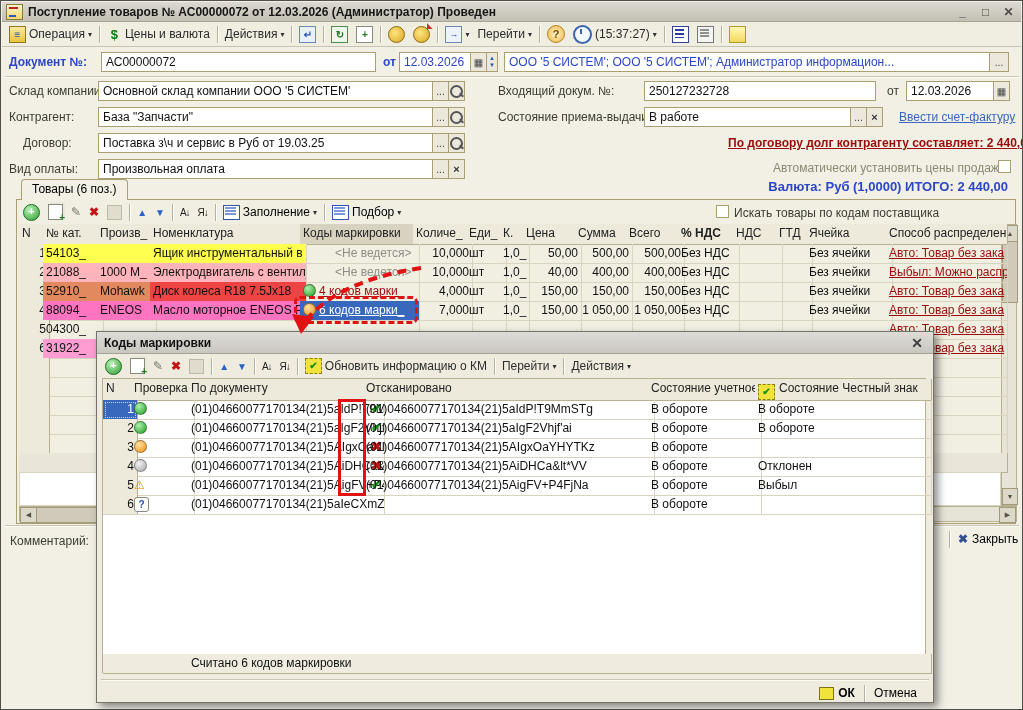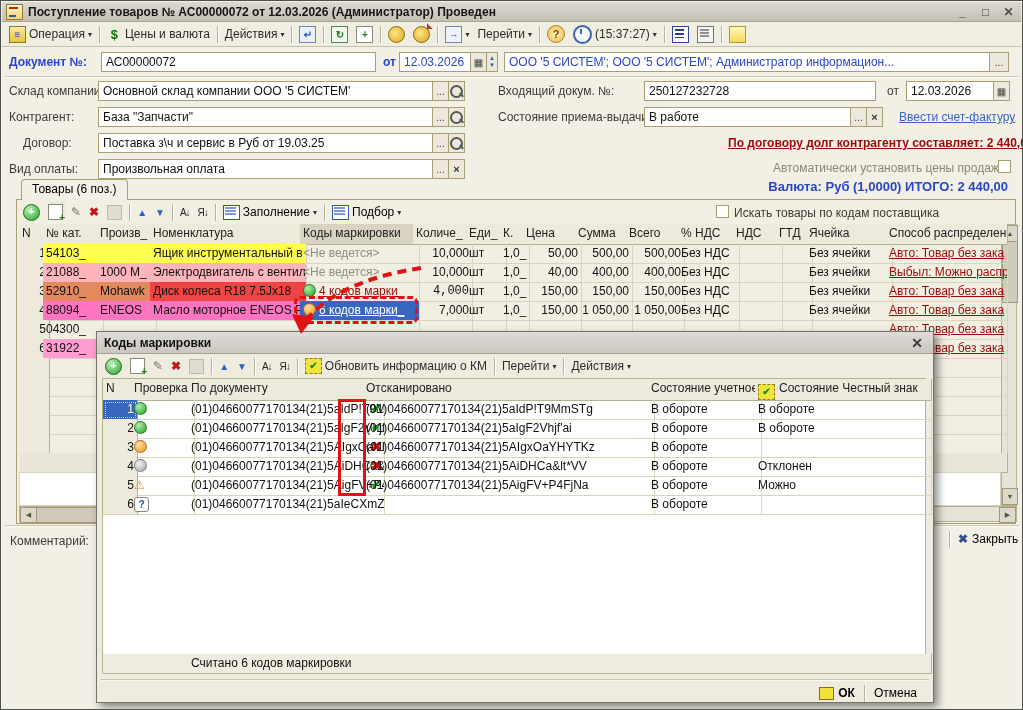--- a/index.html
+++ b/index.html
@@ -55,21 +55,21 @@
   
   .tab{left:20px;top:178px;height:21px;padding:2px 10px 0;background:#f2f0e5;border:1px solid #a99f72;border-bottom:none;border-radius:4px 4px 0 0;font-size:12px;z-index:3;}
   .panel{left:15px;top:198px;width:1000px;height:325px;border:1px solid #a99f72;background:#f1eee2;}
   
   .gridwrap{background:#fff;border:1px solid #b7b093;}
   .gcell,.hcell{position:absolute;height:19px;line-height:18px;font-size:12px;padding:0 3px;white-space:nowrap;overflow:hidden;border-right:1px solid #d9d4bf;border-bottom:1px solid #d9d4bf;color:#111;}
   .hcell{background:#edeadb;border-right:1px solid #b7b093;border-bottom:1px solid #b7b093;height:20px;line-height:19px;color:#222;}
   .hsel{background:#d8d3c0;}
   .rowhead{background:#edeadb;border-right:1px solid #b7b093;}
   .num{text-align:right;}
-  .gray{color:#8e8e86;}
+  .gray{color:#8e8e86;padding-left:32px;}
   .rlink{color:#9c0a0a;text-decoration:underline;}
   .selcell{background:#3867be;color:#fff !important;}
   .selcell .rlink{color:#fff;}
   .dot{width:11px;height:11px;border-radius:50%;display:inline-block;vertical-align:-2px;margin-right:3px;border:1px solid rgba(0,0,0,.35);}
   .dot-green{background:radial-gradient(circle at 35% 30%,#aef0ae,#1f9e1f);}
   .dot-orange{background:radial-gradient(circle at 35% 30%,#ffe2a0,#f09018);}
   .dot-gray{background:radial-gradient(circle at 35% 30%,#f2f2f2,#a8a8a8);}
   .warnch{color:#e08a00;font-size:12px;}
   .qbox{display:inline-block;width:13px;height:13px;border:1px solid #888;border-radius:3px;background:#fdfdf8;color:#2a50b8;font-weight:bold;font-size:10px;text-align:center;line-height:13px;}
   .okch{color:#149314;font-weight:bold;font-size:13px;}
@@ -297,21 +297,21 @@
       <div class="hcell" style="left: 42px; top: 223px; width: 54px; height: 20px;">№ кат.</div>
       <div class="hcell" style="left: 96px; top: 223px; width: 53px; height: 20px;">Произв_</div>
       <div class="hcell" style="left: 149px; top: 223px; width: 150px; height: 20px;">Номенклатура</div>
       <div class="hcell hsel" style="left: 299px; top: 223px; width: 113px; height: 20px;">Коды маркировки</div>
       <div class="hcell" style="left: 412px; top: 223px; width: 53px; height: 20px;">Количе_</div>
       <div class="hcell" style="left: 465px; top: 223px; width: 34px; height: 20px;">Еди_</div>
       <div class="hcell" style="left: 499px; top: 223px; width: 23px; height: 20px;">К.</div>
       <div class="hcell" style="left: 522px; top: 223px; width: 52px; height: 20px;">Цена</div>
       <div class="hcell" style="left: 574px; top: 223px; width: 51px; height: 20px;">Сумма</div>
       <div class="hcell" style="left: 625px; top: 223px; width: 52px; height: 20px;">Всего</div>
-      <div class="hcell" style="left: 677px; top: 223px; width: 55px; height: 20px;">% НДС</div>
+      <div class="hcell" style="left: 677px; top: 223px; width: 55px; height: 20px; font-weight: bold;">% НДС</div>
       <div class="hcell" style="left: 732px; top: 223px; width: 43px; height: 20px;">НДС</div>
       <div class="hcell" style="left: 775px; top: 223px; width: 30px; height: 20px;">ГТД</div>
       <div class="hcell" style="left: 805px; top: 223px; width: 80px; height: 20px;">Ячейка</div>
       <div class="hcell" style="left: 885px; top: 223px; width: 115px; height: 20px;">Способ распределени</div>
       <div class="gcell rowhead num" style="left: 18px; top: 243px; width: 24px; height: 19px;">1</div>
       <div class="gcell" style="left: 42px; top: 243px; width: 54px; height: 19px; background: rgb(255, 255, 79);">54103_</div>
       <div class="gcell" style="left: 96px; top: 243px; width: 53px; height: 19px; background: rgb(255, 255, 79);"></div>
       <div class="gcell" style="left: 149px; top: 243px; width: 150px; height: 19px; background: rgb(255, 255, 79);">Ящик инструментальный в _</div>
       <div class="gcell" style="left: 299px; top: 243px; width: 113px; height: 19px;"><span class="gray">&lt;Не ведется&gt;</span></div>
       <div class="gcell num" style="left: 412px; top: 243px; width: 53px; height: 19px;">10,000</div>
@@ -339,21 +339,21 @@
       <div class="gcell" style="left: 677px; top: 262px; width: 55px; height: 19px;">Без НДС</div>
       <div class="gcell" style="left: 732px; top: 262px; width: 43px; height: 19px;"></div>
       <div class="gcell" style="left: 775px; top: 262px; width: 30px; height: 19px;"></div>
       <div class="gcell" style="left: 805px; top: 262px; width: 80px; height: 19px;">Без ячейки</div>
       <div class="gcell" style="left: 885px; top: 262px; width: 115px; height: 19px;"><span class="rlink">Выбыл: Можно распред</span></div>
       <div class="gcell rowhead num" style="left: 18px; top: 281px; width: 24px; height: 19px;">3</div>
       <div class="gcell" style="left: 42px; top: 281px; width: 54px; height: 19px; background: rgb(226, 137, 95);">52910_</div>
       <div class="gcell" style="left: 96px; top: 281px; width: 53px; height: 19px; background: rgb(226, 137, 95);">Mohawk</div>
       <div class="gcell" style="left: 149px; top: 281px; width: 150px; height: 19px; background: #ef4444;">Диск колеса R18 7.5Jx18</div>
       <div class="gcell" style="left: 299px; top: 281px; width: 113px; height: 19px;"><span class="dot dot-green"></span><span class="rlink">4 кодов марки_</span></div>
-      <div class="gcell num" style="left: 412px; top: 281px; width: 53px; height: 19px; font-family: Liberation Mono, monospace;">4,000</div>
+      <div class="gcell num" style="left: 412px; top: 281px; width: 53px; height: 19px;">4,000</div>
       <div class="gcell" style="left: 465px; top: 281px; width: 34px; height: 19px;">шт</div>
       <div class="gcell" style="left: 499px; top: 281px; width: 23px; height: 19px;">1,0_</div>
       <div class="gcell num" style="left: 522px; top: 281px; width: 52px; height: 19px;">150,00</div>
       <div class="gcell num" style="left: 574px; top: 281px; width: 51px; height: 19px;">150,00</div>
       <div class="gcell num" style="left: 625px; top: 281px; width: 52px; height: 19px;">150,00</div>
       <div class="gcell" style="left: 677px; top: 281px; width: 55px; height: 19px;">Без НДС</div>
       <div class="gcell" style="left: 732px; top: 281px; width: 43px; height: 19px;"></div>
       <div class="gcell" style="left: 775px; top: 281px; width: 30px; height: 19px;"></div>
       <div class="gcell" style="left: 805px; top: 281px; width: 80px; height: 19px;">Без ячейки</div>
       <div class="gcell" style="left: 885px; top: 281px; width: 115px; height: 19px;"><span class="rlink">Авто: Товар без зака</span></div>
@@ -613,21 +613,21 @@
         <div class="gcell" style="left: 28px; top: 78px; width: 57px; height: 19px; text-align: left;"><span class="dot dot-gray"></span></div>
         <div class="gcell" style="left: 85px; top: 78px; width: 175px; height: 19px; padding-right: 18px; position: absolute;">(01)04660077170134(21)5AiDHCa&amp;lt*VV<span class="badch" style="position: absolute; right: 2px; top: 0px;">✖</span></div>
         <div class="gcell" style="left: 260px; top: 78px; width: 285px; height: 19px;">(01)04660077170134(21)5AiDHCa&amp;lt*VV</div>
         <div class="gcell" style="left: 545px; top: 78px; width: 107px; height: 19px;">В обороте</div>
         <div class="gcell" style="left: 652px; top: 78px; width: 170px; height: 19px;">Отклонен</div>
         <div class="gcell rowhead num" style="left: 0px; top: 97px; width: 28px; height: 19px;">5</div>
         <div class="gcell" style="left: 28px; top: 97px; width: 57px; height: 19px; text-align: left;"><span class="warnch">⚠</span></div>
         <div class="gcell" style="left: 85px; top: 97px; width: 175px; height: 19px; padding-right: 18px; position: absolute;">(01)04660077170134(21)5AigFV+P4FjNa<span class="okch" style="position: absolute; right: 2px; top: 0px;">✔</span></div>
         <div class="gcell" style="left: 260px; top: 97px; width: 285px; height: 19px;">(01)04660077170134(21)5AigFV+P4FjNa</div>
         <div class="gcell" style="left: 545px; top: 97px; width: 107px; height: 19px;">В обороте</div>
-        <div class="gcell" style="left: 652px; top: 97px; width: 170px; height: 19px;">Можно</div>
+        <div class="gcell" style="left: 652px; top: 97px; width: 170px; height: 19px;">Выбыл</div>
         <div class="gcell rowhead num" style="left: 0px; top: 116px; width: 28px; height: 19px;">6</div>
         <div class="gcell" style="left: 28px; top: 116px; width: 57px; height: 19px; text-align: left;"><span class="qbox">?</span></div>
         <div class="gcell" style="left: 85px; top: 116px; width: 175px; height: 19px; padding-right: 18px; position: absolute;">(01)04660077170134(21)5aIeCXmZbQKEl</div>
         <div class="gcell" style="left: 260px; top: 116px; width: 285px; height: 19px;"></div>
         <div class="gcell" style="left: 545px; top: 116px; width: 107px; height: 19px;">В обороте</div>
         <div class="gcell" style="left: 652px; top: 116px; width: 170px; height: 19px;"></div>
         <div class="gcell" style="left: 0px; top: 275px; width: 28px; height: 19px; background: rgb(239, 236, 223); border-color: rgb(183, 176, 147);"></div>
         <div class="gcell" style="left: 28px; top: 275px; width: 57px; height: 19px; background: rgb(239, 236, 223); border-color: rgb(183, 176, 147);"></div>
         <div class="gcell" style="left: 85px; top: 275px; width: 175px; height: 19px; background: rgb(239, 236, 223); border-color: rgb(183, 176, 147);">Считано 6 кодов маркировки</div>
         <div class="gcell" style="left: 260px; top: 275px; width: 285px; height: 19px; background: rgb(239, 236, 223); border-color: rgb(183, 176, 147);"></div>

